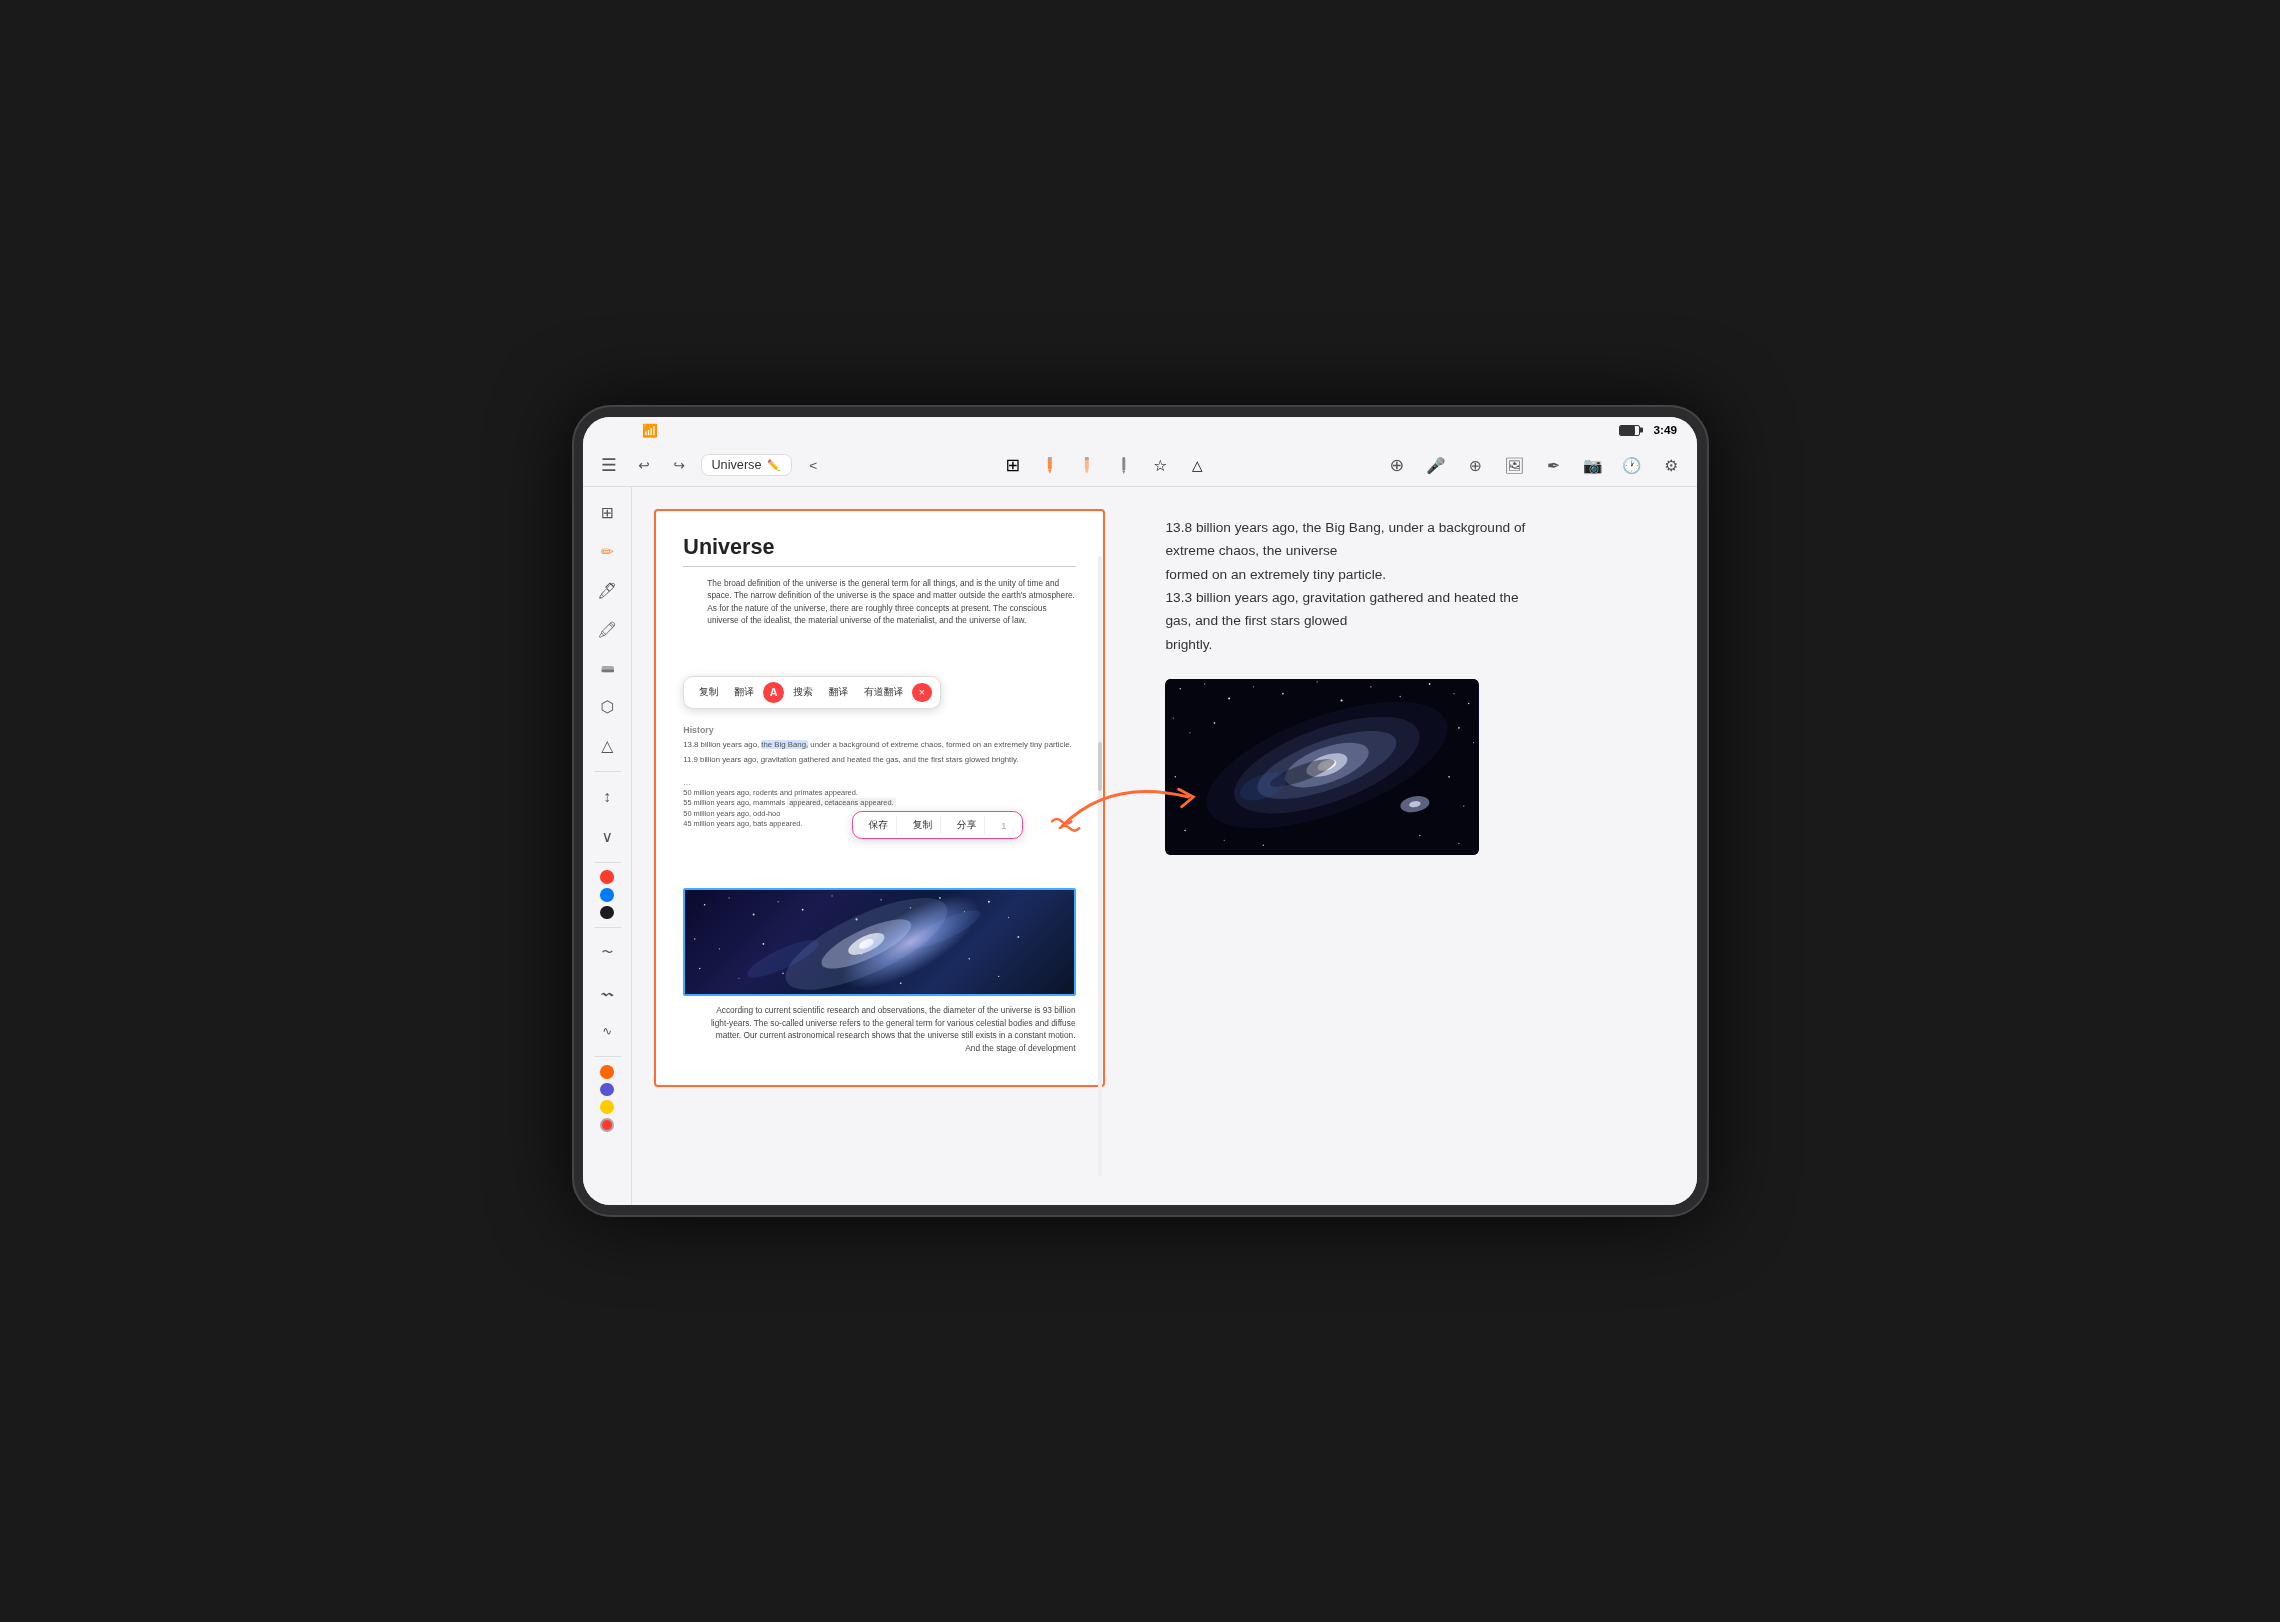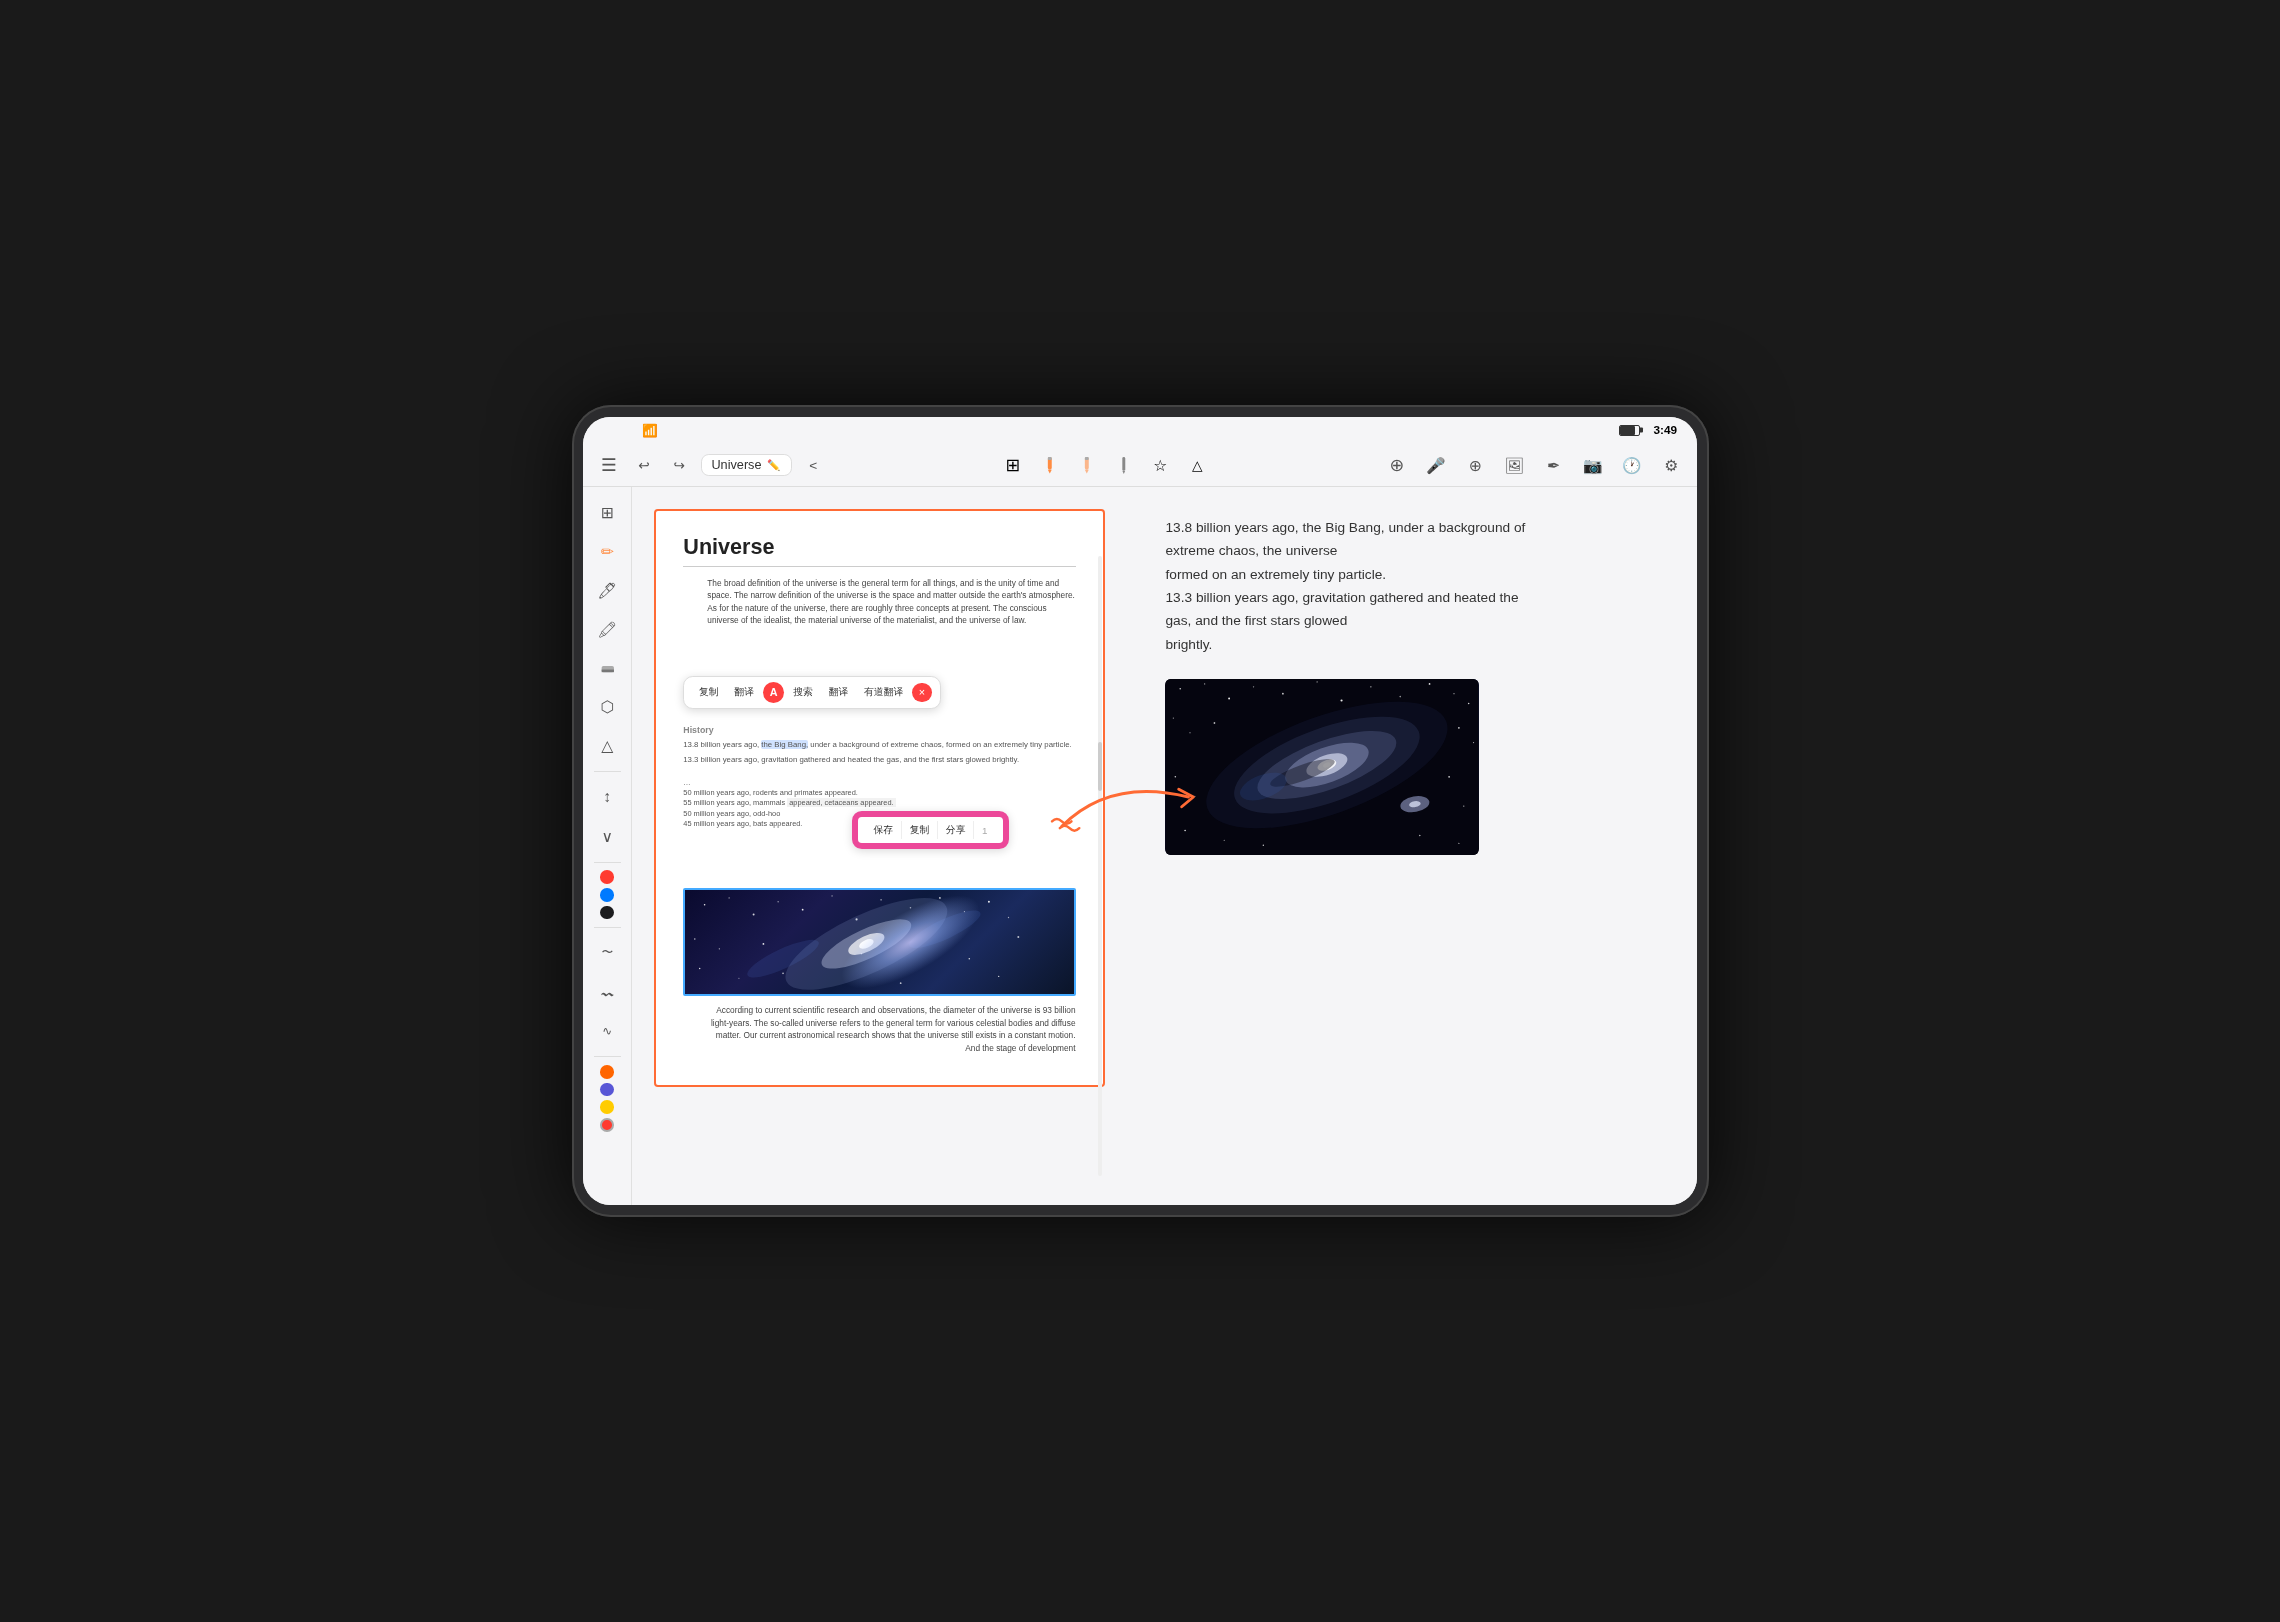--- a/index.html
+++ b/index.html
@@ -158,23 +158,23 @@
     
     .history-label {
       font-size: 8.8px; font-weight: 600; color: #888;
       margin: 7.8px 0 3.9px 0;
     }
     .history-text { font-size: 7.8px; color: #555; line-height: 1.5; }
     .history-text .highlight { background: rgba(100, 160, 255, 0.3); border-radius: 2px; }
 
     
     .context-menu {
-      display: flex; align-items: center; gap: 0;
+      display: flex; align-items: center; gap: 8px;
       background: #fff;
-      border: 6px solid #ec4899;
+      border: 1px solid #ec4899;
       border-radius: 9.8px;
       padding: 3.9px 7.8px;
       box-shadow: 0 2px 9.8px rgba(0,0,0,0.15);
       position: absolute;
       top: 300px; left: 196px;
       z-index: 10;
       font-size: 9.8px;
     }
     .ctx-btn {
       padding: 2.9px 7.8px; color: #333; cursor: pointer;
@@ -373,21 +373,21 @@
             <div class="sel-btn">翻译</div>
             <div class="sel-btn">有道翻译</div>
             <div class="sel-btn-close">×</div>
           </div>
 
           <div style="margin-top: 98px;">
             <div class="history-label">History</div>
             <div class="history-text">
               13.8 billion years ago, <span class="highlight">the Big Bang,</span> under a background of extreme chaos, formed on an extremely tiny particle.
             </div>
-            <div class="history-text" style="margin-top:3.9px;">13.3 billion years ago, gravitation gathered and heated the gas, and the first stars glowed brightly.</div>
+            <div class="history-text" style="margin-top:3.9px;">11.9 billion years ago, gravitation gathered and heated the gas, and the first stars glowed brightly.</div>
           </div>
 
           <div style="margin-top: 11.8px;">
             <div class="doc-text-small">…</div>
             <div class="doc-text-small">50 million years ago, rodents and primates appeared.</div>
             <div class="doc-text-small">55 million years ago, mammals <span style="background:rgba(0,0,0,0.05); padding:0 2px;">appeared, cetaceans appeared.</span></div>
             <div class="doc-text-small">50 million years ago, odd-hoo</div>
             <div class="doc-text-small">45 million years ago, bats appeared.</div>
           </div>
 

